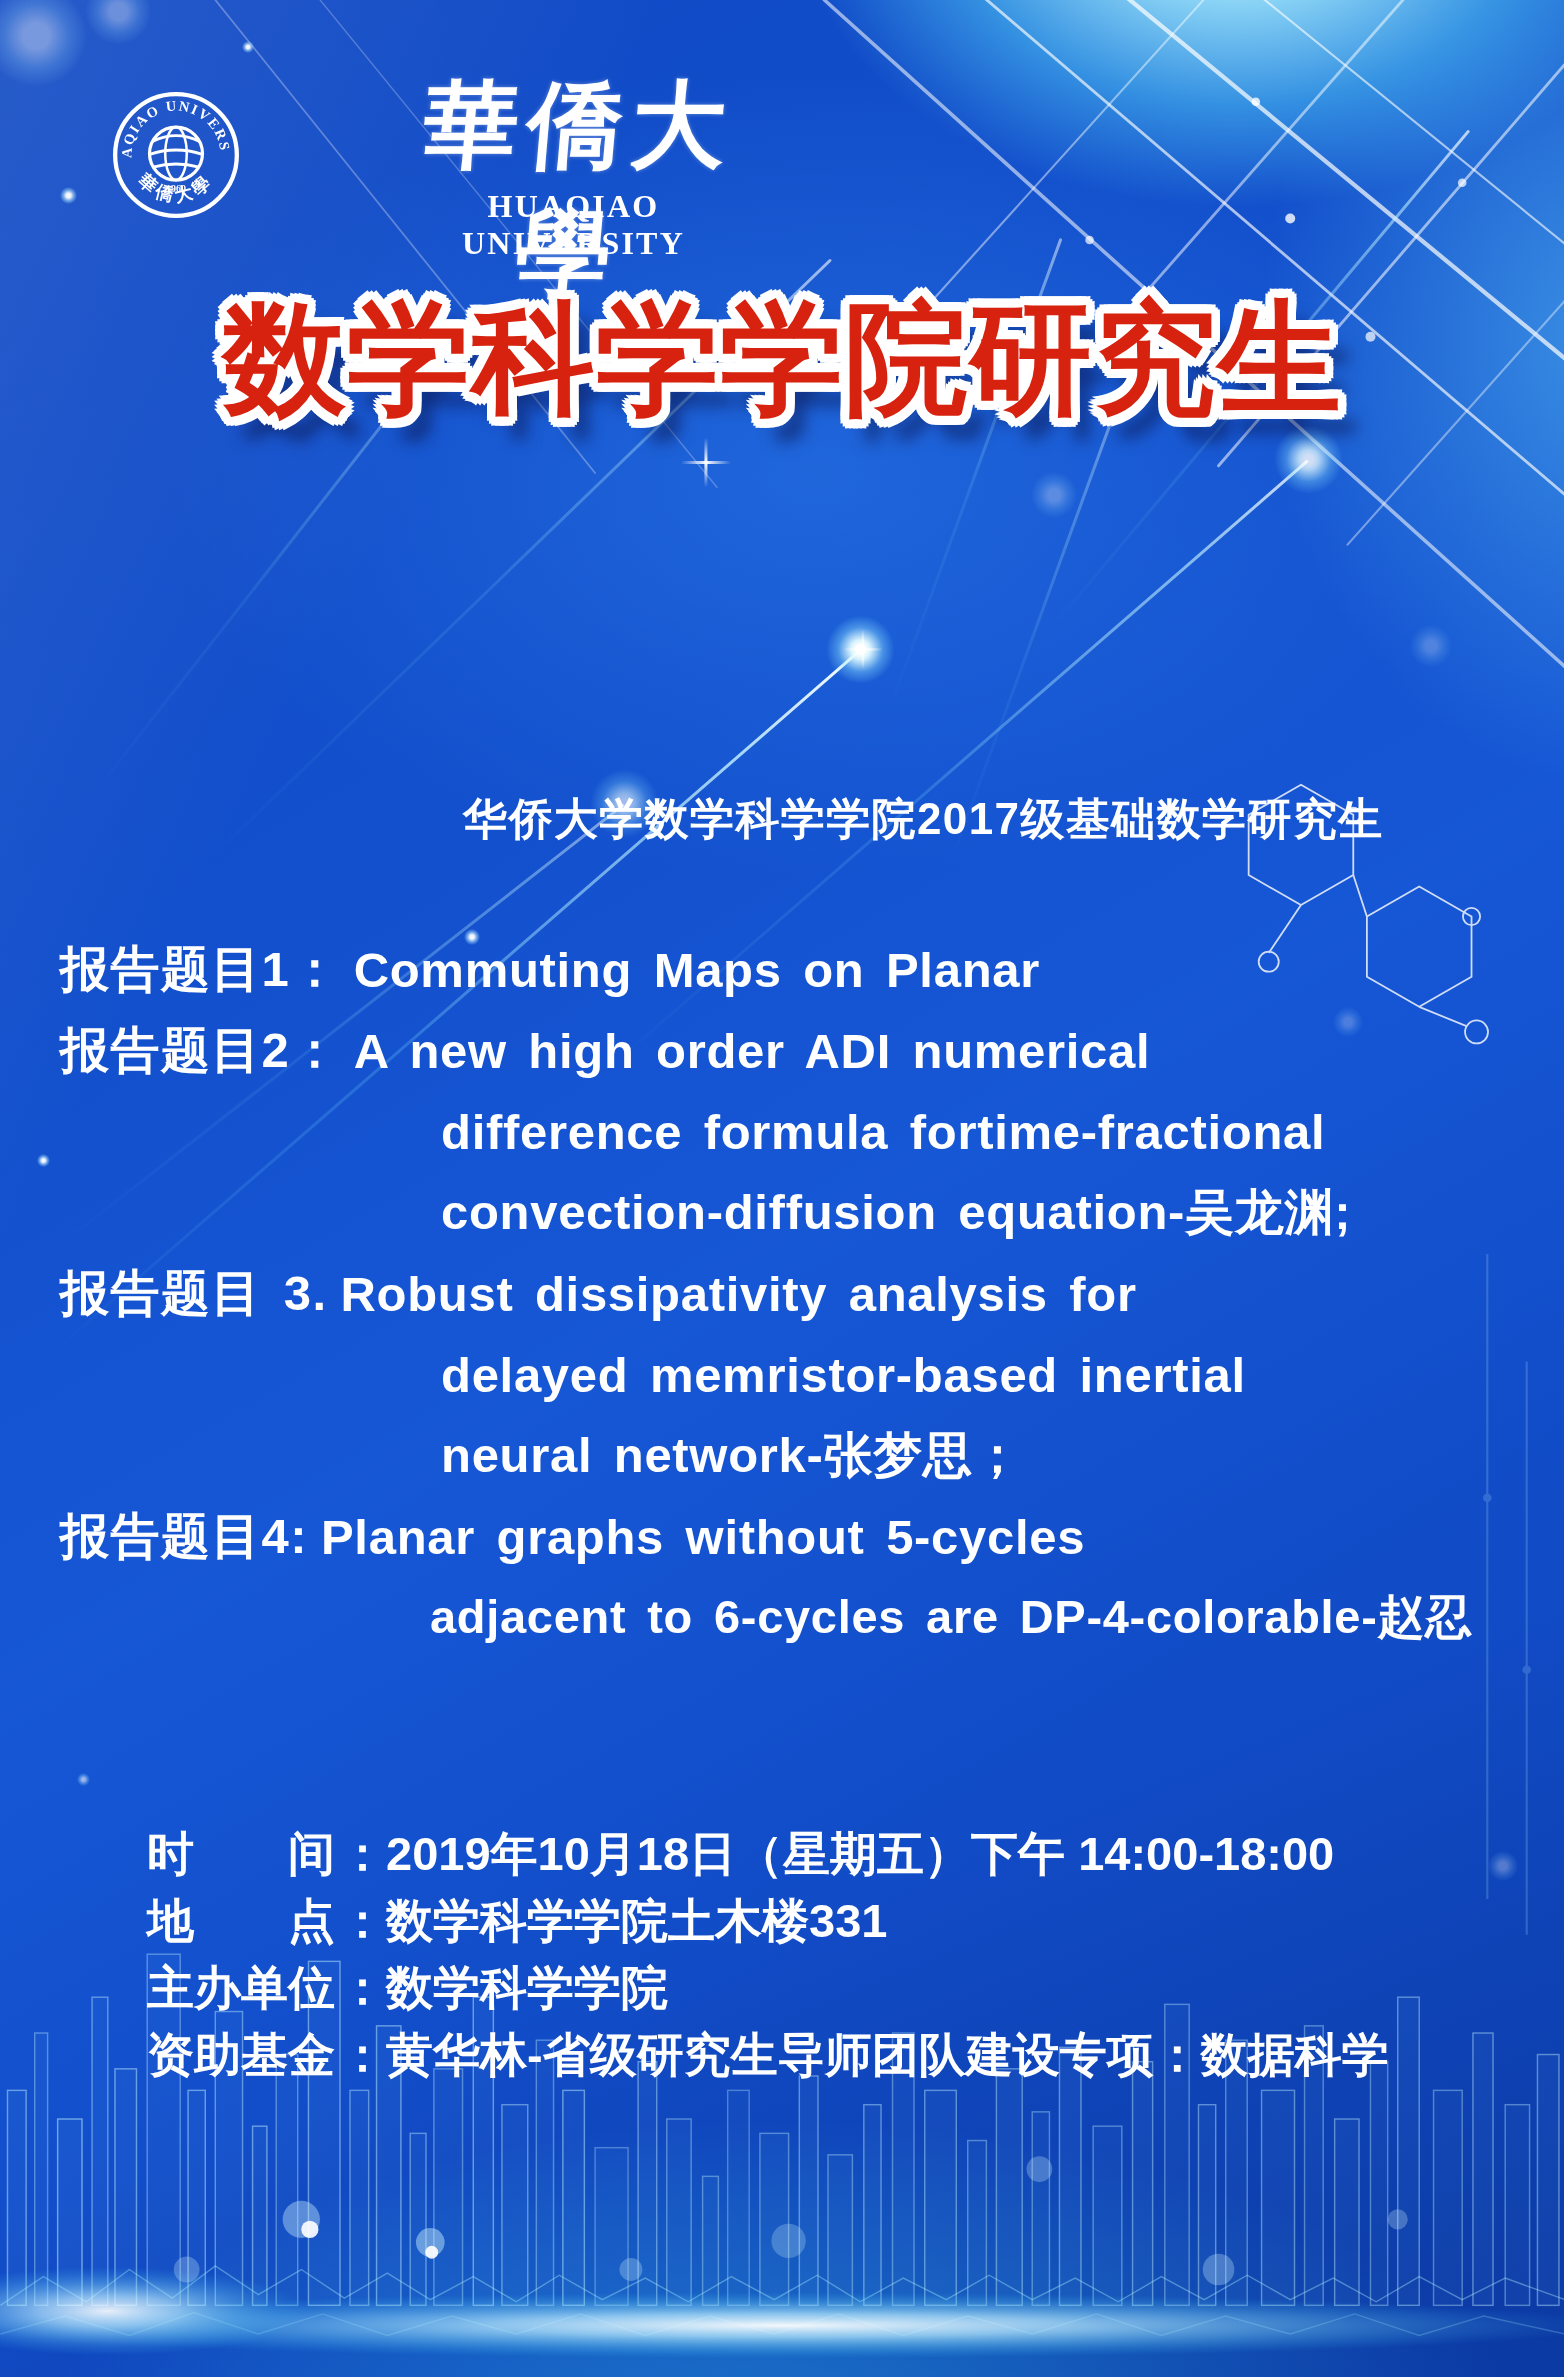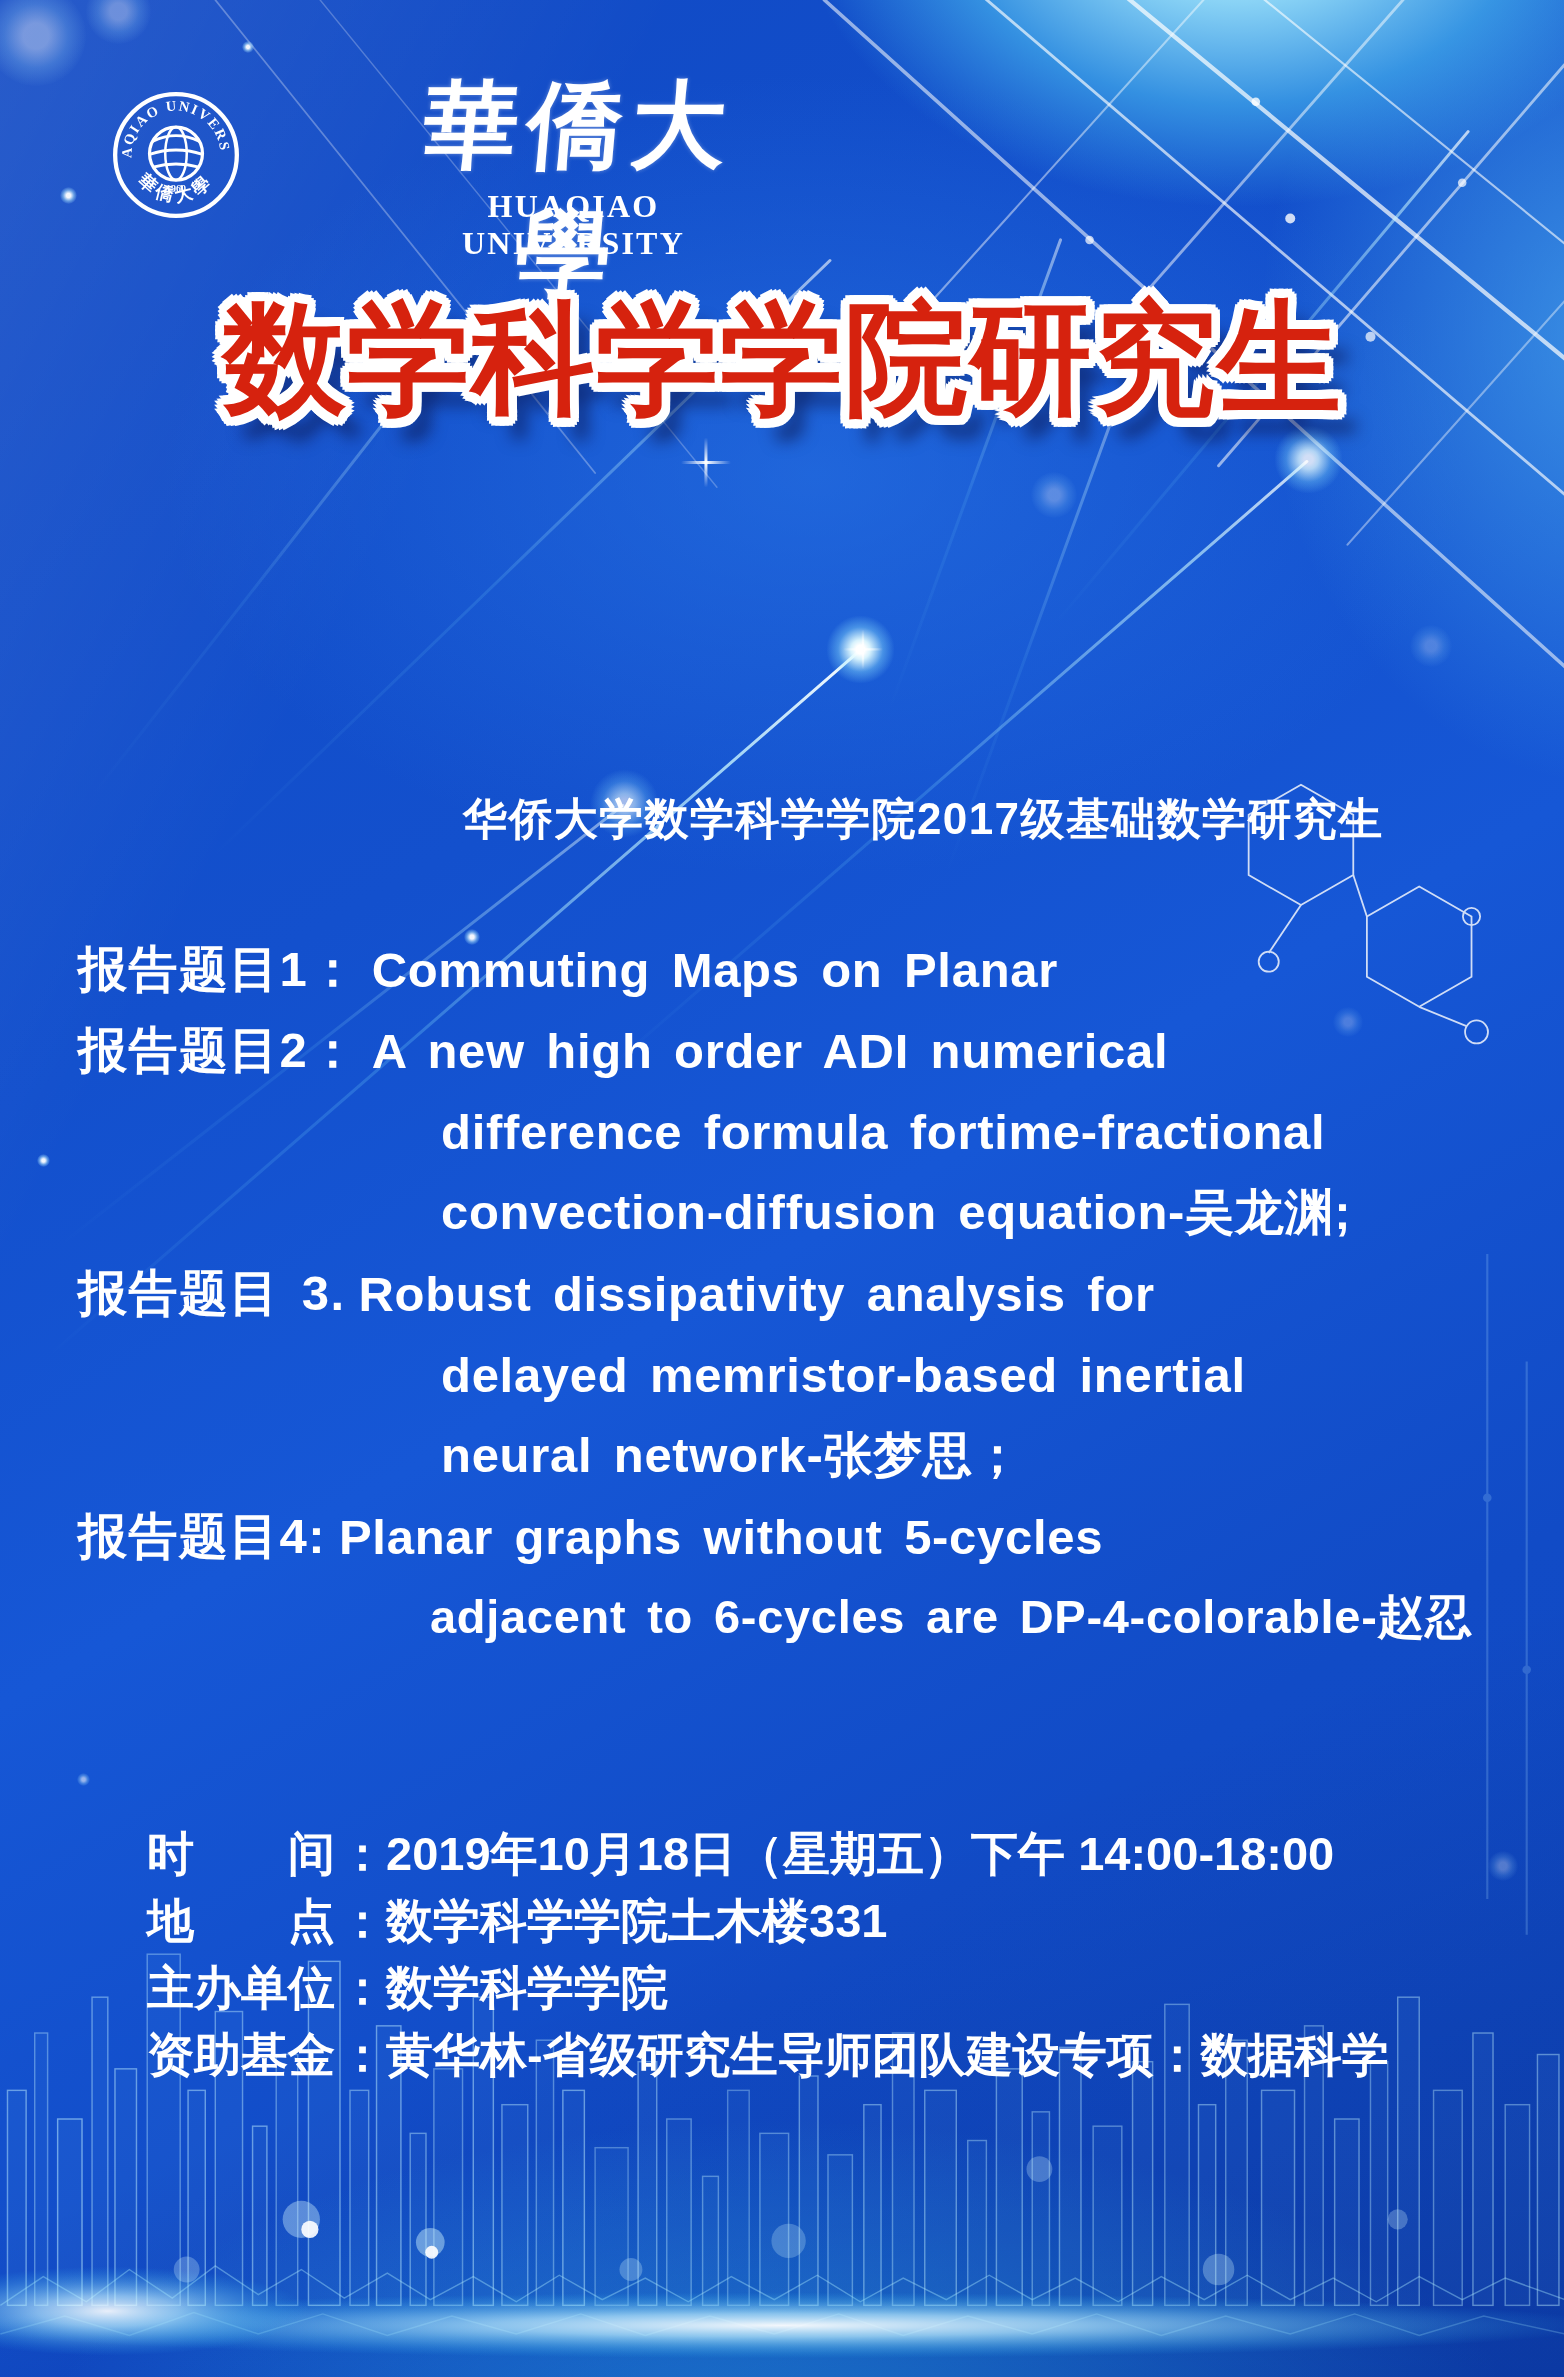--- a/index.html
+++ b/index.html
@@ -48,21 +48,21 @@
       6.5px 6.5px 0 #fff,-6.5px 6.5px 0 #fff,6.5px -6.5px 0 #fff,-6.5px -6.5px 0 #fff,
       8.6px 4.3px 0 #fff,-8.6px 4.3px 0 #fff,8.6px -4.3px 0 #fff,-8.6px -4.3px 0 #fff,
       4.3px 8.6px 0 #fff,-4.3px 8.6px 0 #fff,4.3px -8.6px 0 #fff,-4.3px -8.6px 0 #fff,
       17px 21.5px 16px rgba(8,12,60,.6); margin-top: 14px;}
   
   .speakers{position:absolute;left:152px;top:679px;font-size:66px;font-weight:800;letter-spacing:3.6px;white-space:nowrap;}
   .affil{position:absolute;left:419px;top:790px;font-size:44px;font-weight:700;letter-spacing:1.4px;white-space:nowrap;margin-left:44px;}
   
   .talks{position:absolute;left:0;top:929px;width:1565px;}
   .talk-line{height:81px;display:flex;align-items:center;white-space:nowrap;
-    font-size:49px;font-weight:800;letter-spacing:0.7px;word-spacing:7.2px;padding-left:78px;}
+    font-size:49px;font-weight:800;letter-spacing:0.7px;word-spacing:7.2px;padding-left:60px;}
   .talk-line.cont{padding-left:441px;}
   .talk-line.tight{padding-left:430px;font-size:47px;}
   .talk-line .prefix{letter-spacing:1.4px;margin-right:13px;}
   
   .info{position:absolute;left:147px;top:1809px;font-size:47px;font-weight:700;margin-top:12px;}
   .info-row{height:67px;display:flex;align-items:center;white-space:nowrap;}
   .info-label{display:inline-block;min-width:192px;}
   .skyline,.circuits{pointer-events:none;}
 </style>
 </head>

